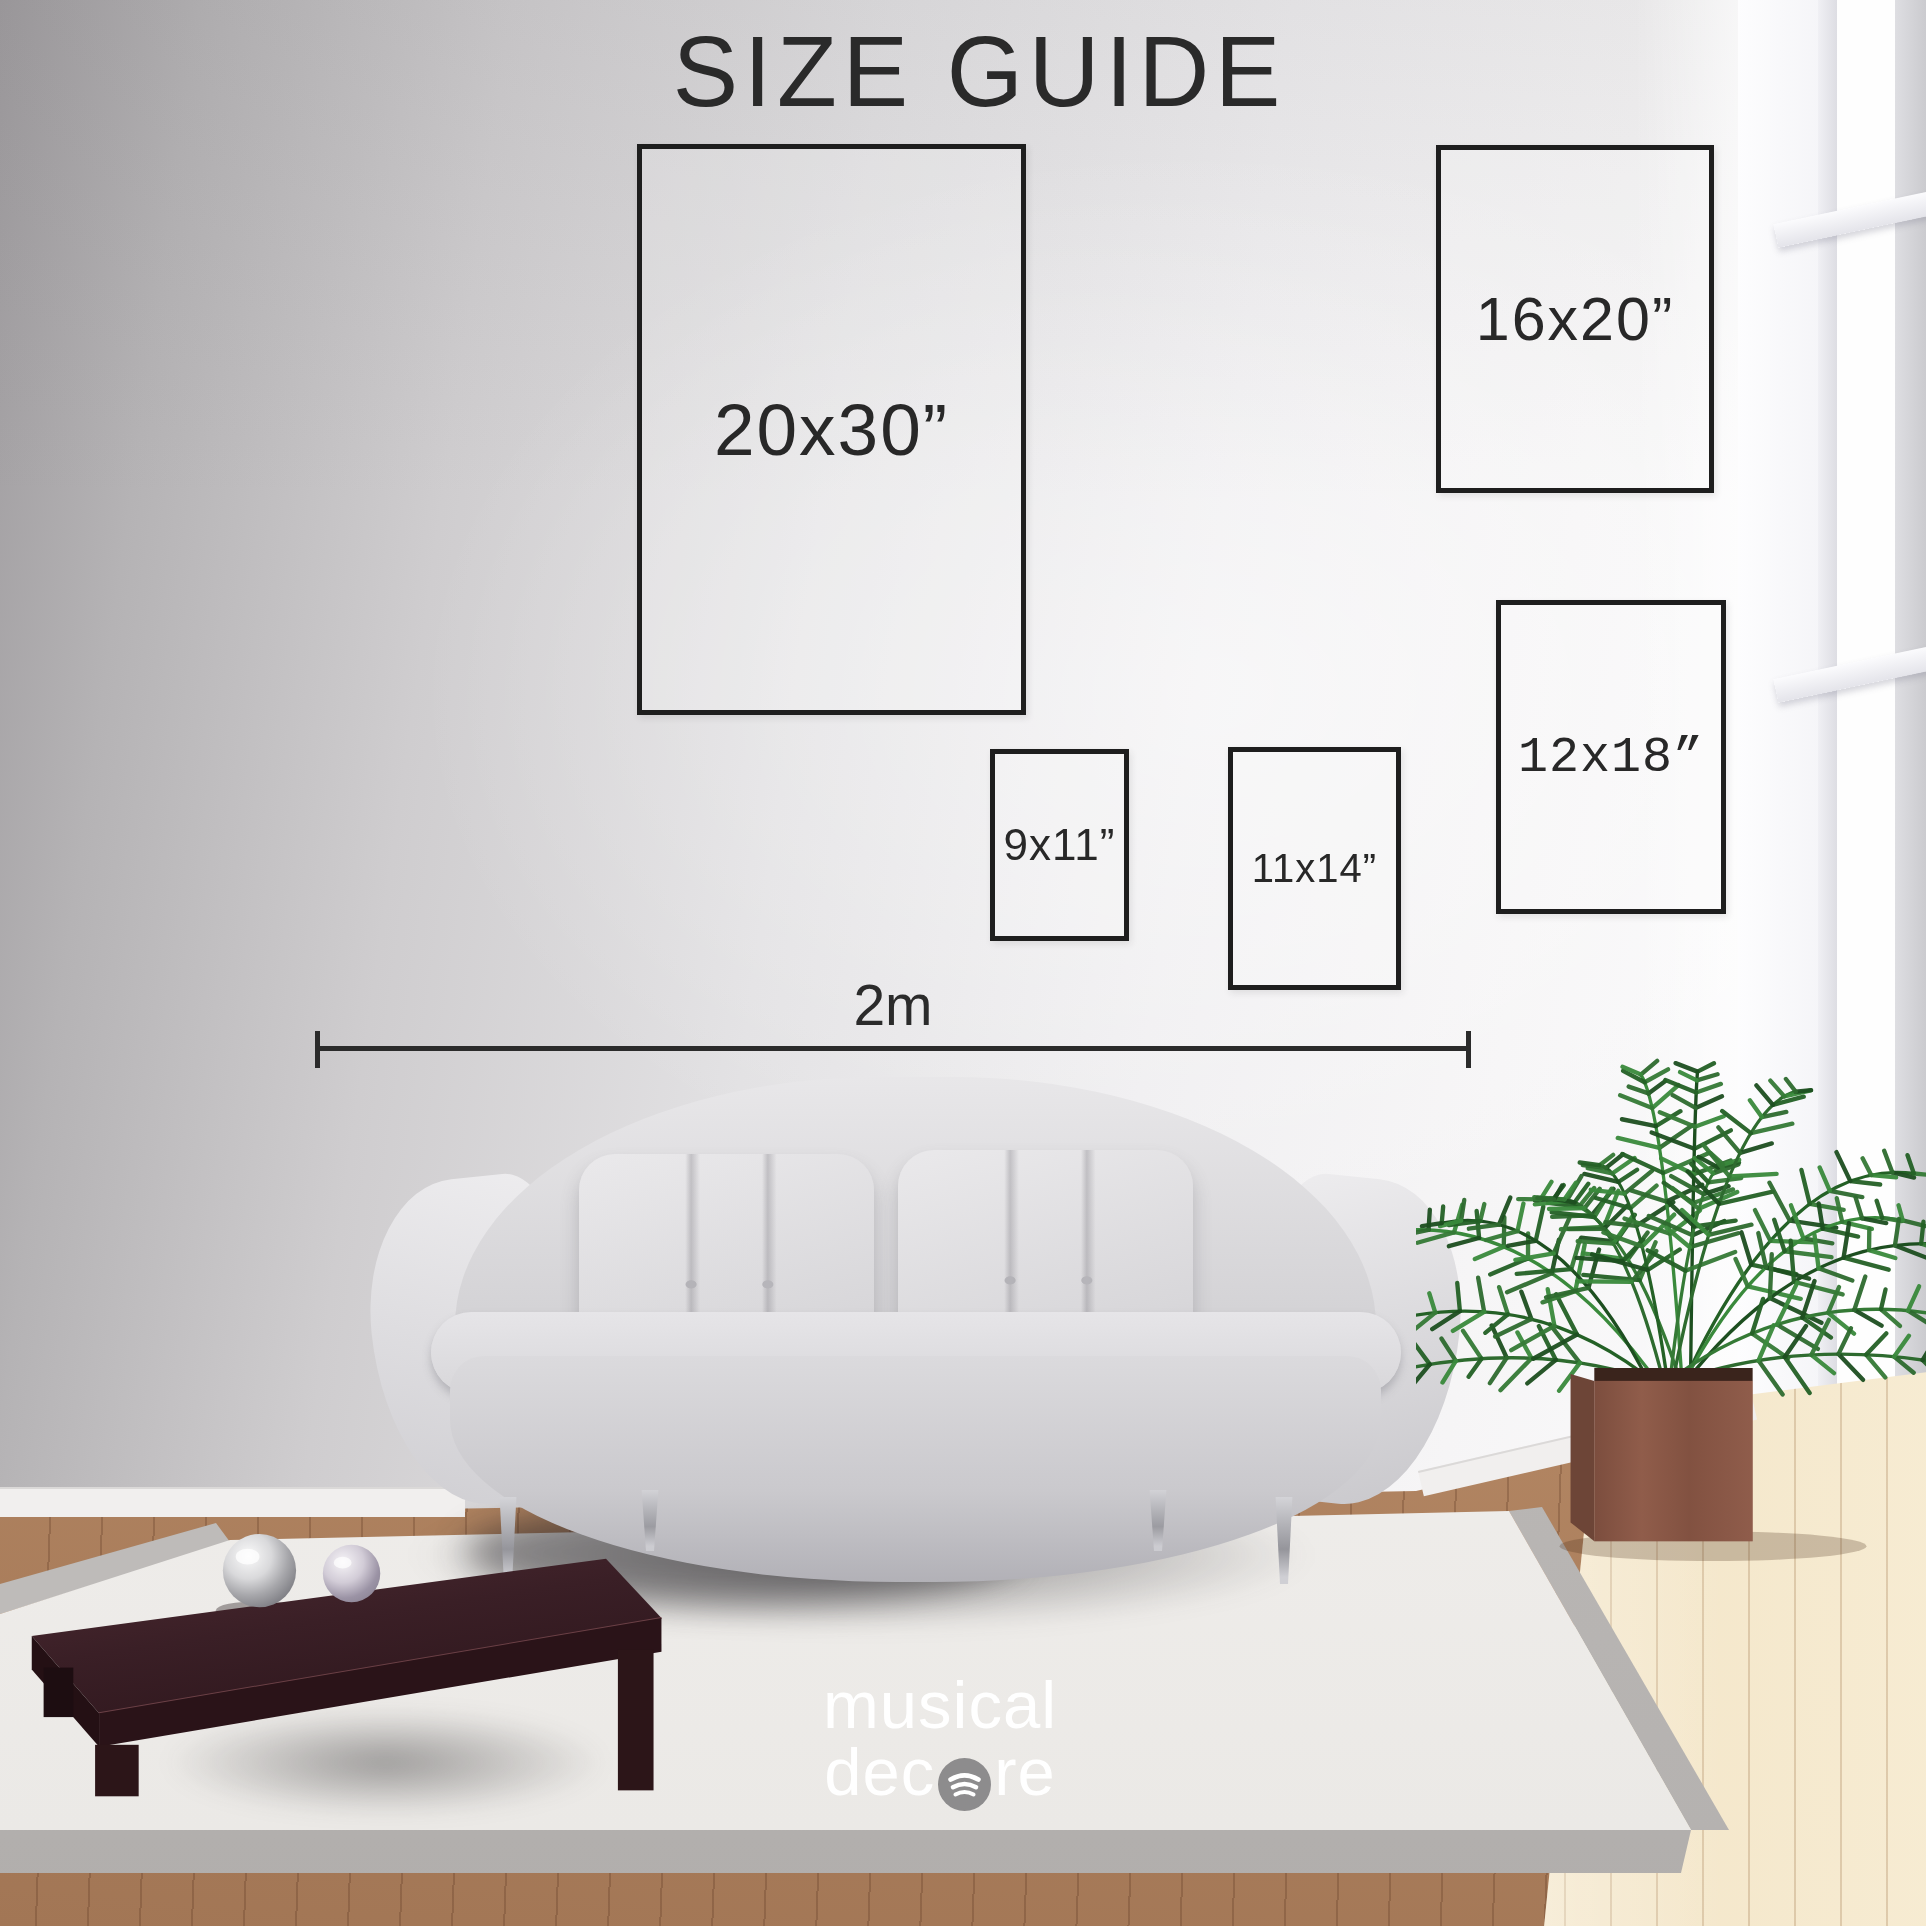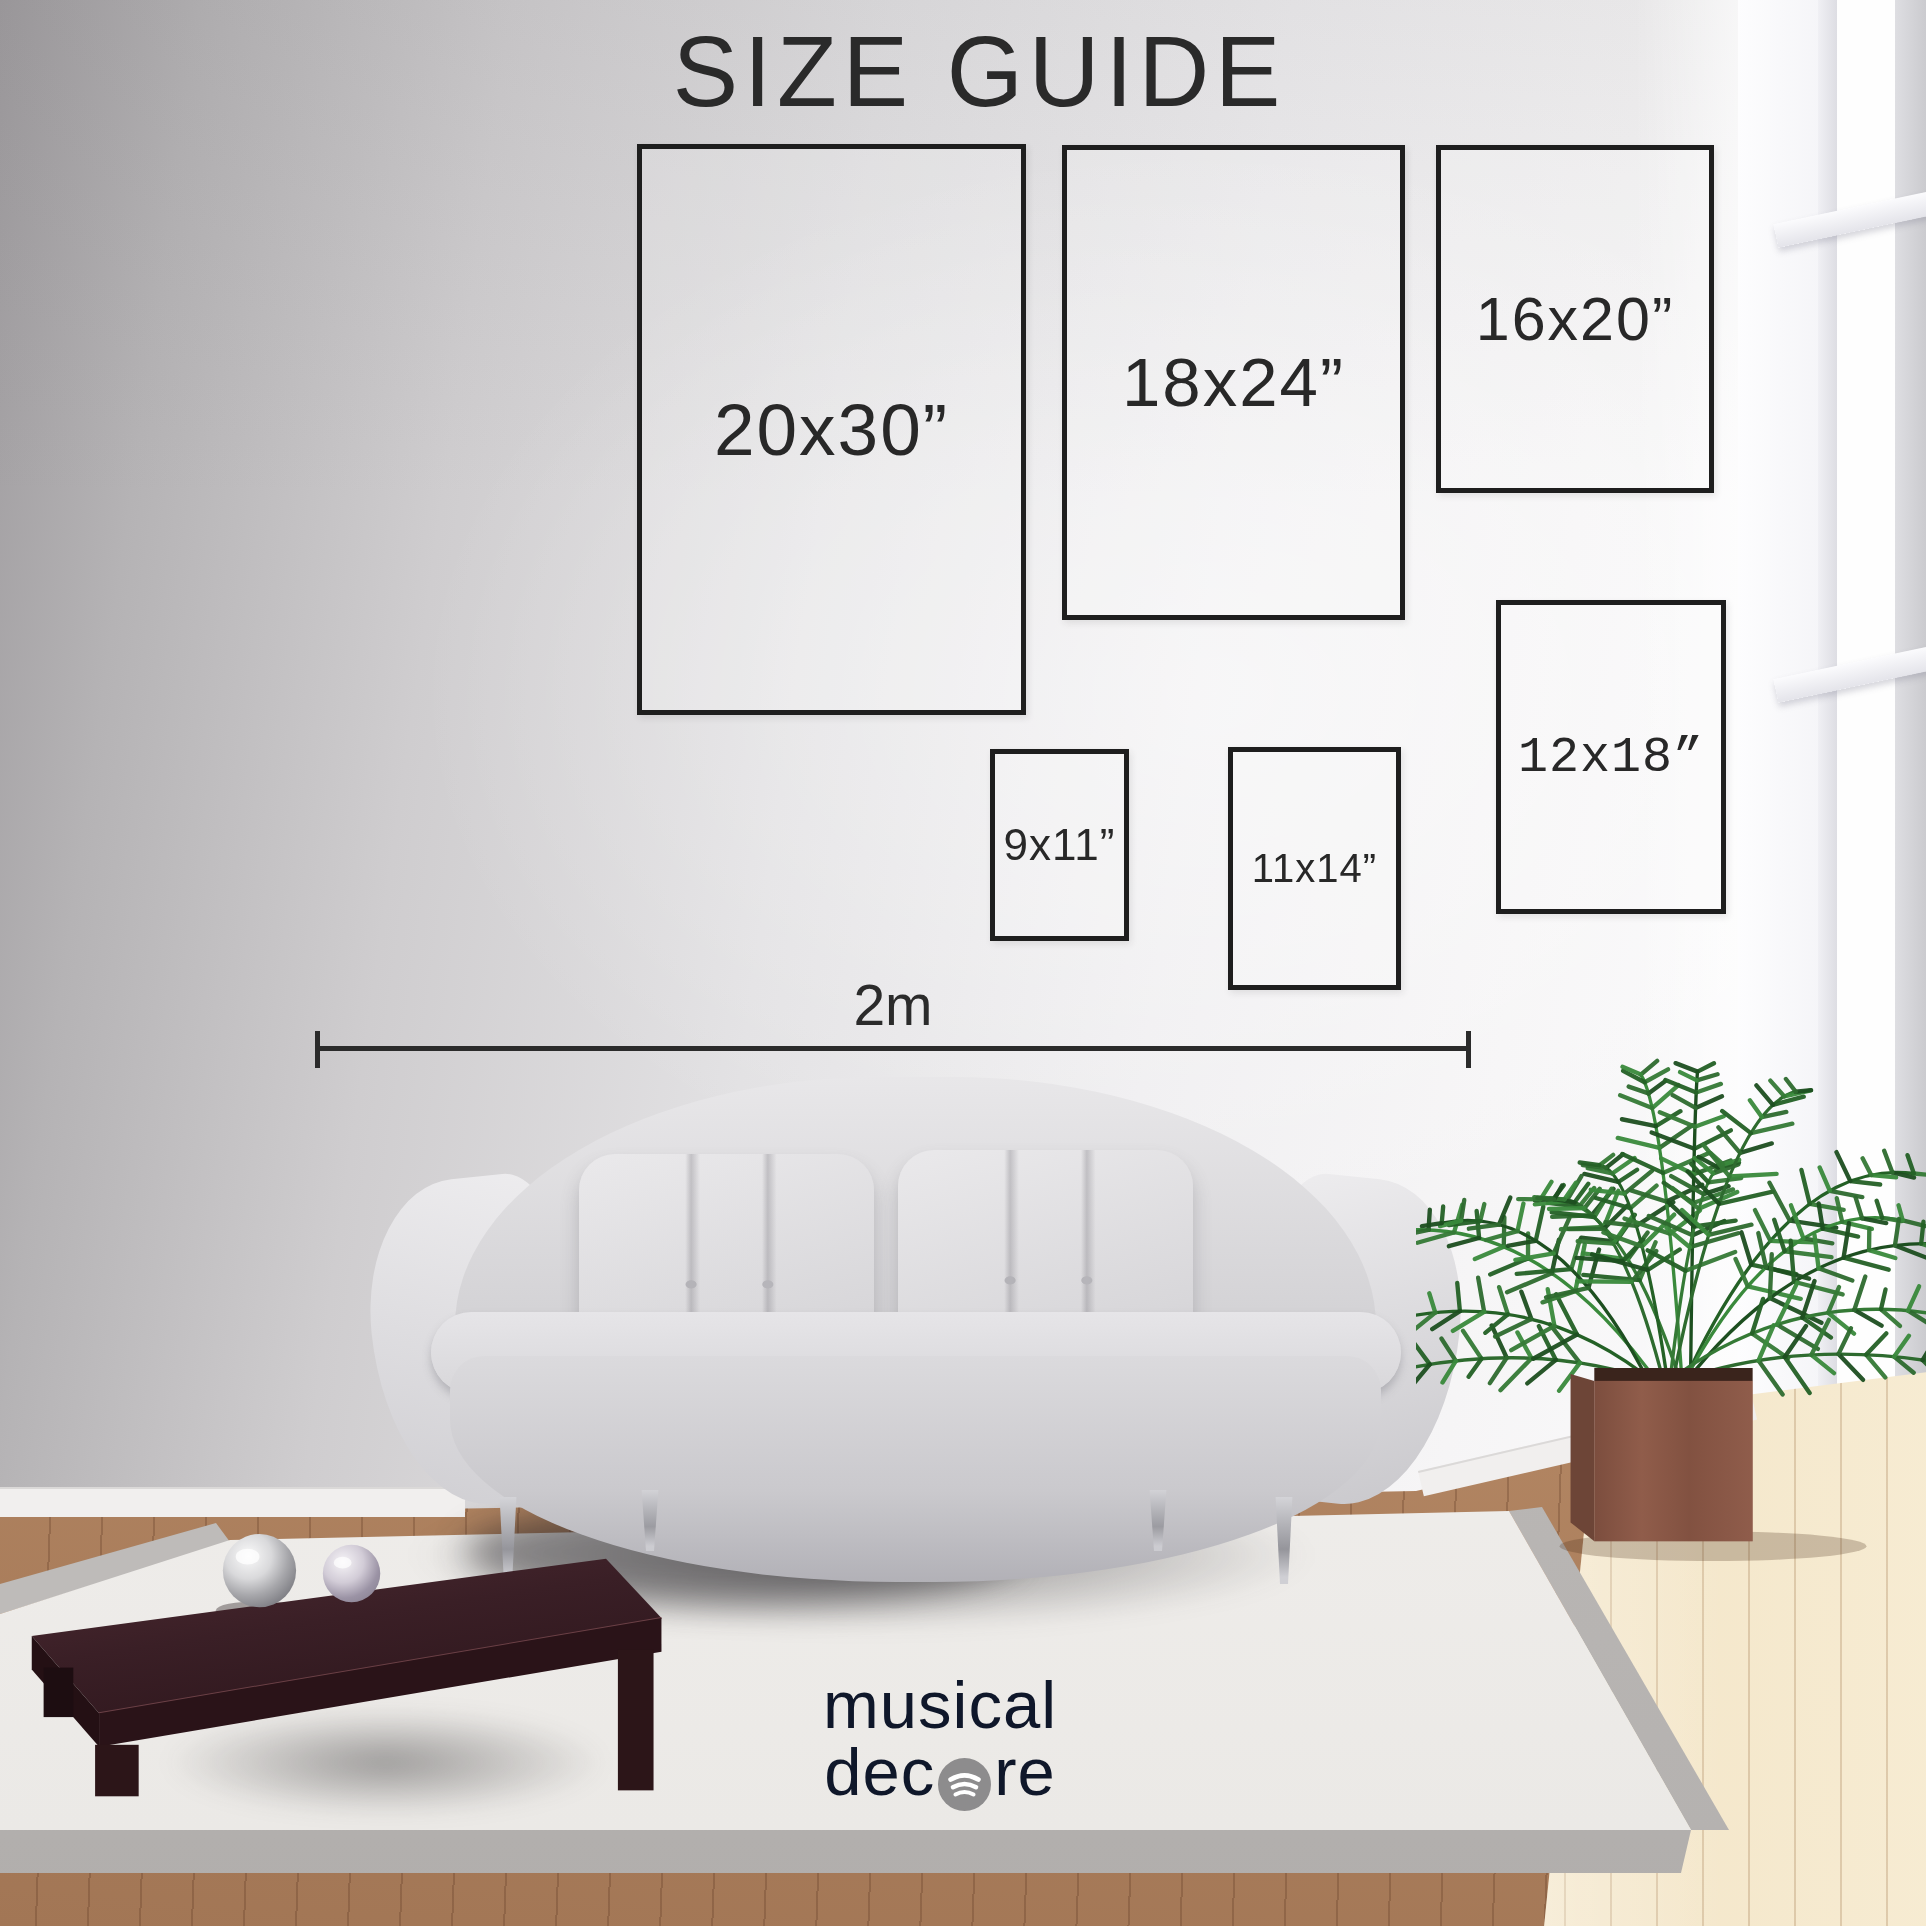--- a/index.html
+++ b/index.html
@@ -118,21 +118,21 @@
     clip-path:polygon(8% 0,92% 0,70% 100%,30% 100%);}
   .sf-leg.fl{left:117px;top:428px;} .sf-leg.fr{left:893px;top:428px;}
   .sf-leg.bl{left:259px;top:421px;height:61px;opacity:.85;} .sf-leg.br{left:767px;top:421px;height:61px;opacity:.85;}
 
   
   .plant-svg{position:absolute;left:1416px;top:990px;width:511px;height:574px;}
   .table-svg{position:absolute;left:0;top:1525px;width:713px;height:402px;}
 
   
   .watermark{position:absolute;left:752px;top:1673px;width:376px;text-align:center;
-    color:#0f172a;font-weight:400;letter-spacing:1px;}
+    color:#ffffff;font-weight:400;letter-spacing:1px;}
   .wm-l1{font-size:67px;line-height:63px;}
   .wm-l2{font-size:67px;line-height:71px;display:flex;align-items:flex-end;justify-content:center;gap:2px;}
   .wm-icon{display:inline-flex;width:53px;height:53px;margin:0 1px;transform:translateY(4px);}
 </style>
 </head>
 <body>
 
 <div id="scene">
 
   <div class="wall"></div>
@@ -157,23 +157,20 @@
   <div class="rug-top"></div>
   <div class="rug-front"></div>
   <div class="soft-shadow sh-sofa"></div>
   <div class="soft-shadow sh-sofa2"></div>
   <div class="soft-shadow sh-table"></div>
 
   <div class="page-title">SIZE GUIDE</div>
 
   <div class="size-box" id="b1">
     <span>20x30”</span>
-    </div>
-  <div class="size-box" id="b2">
-    <span>18x24”</span>
     </div>
   <div class="size-box" id="b3">
     <span>16x20”</span>
     </div>
   <div class="size-box" id="b4">
     <span>9x11”</span>
     </div>
   <div class="size-box" id="b5">
     <span>11x14”</span>
     </div>

